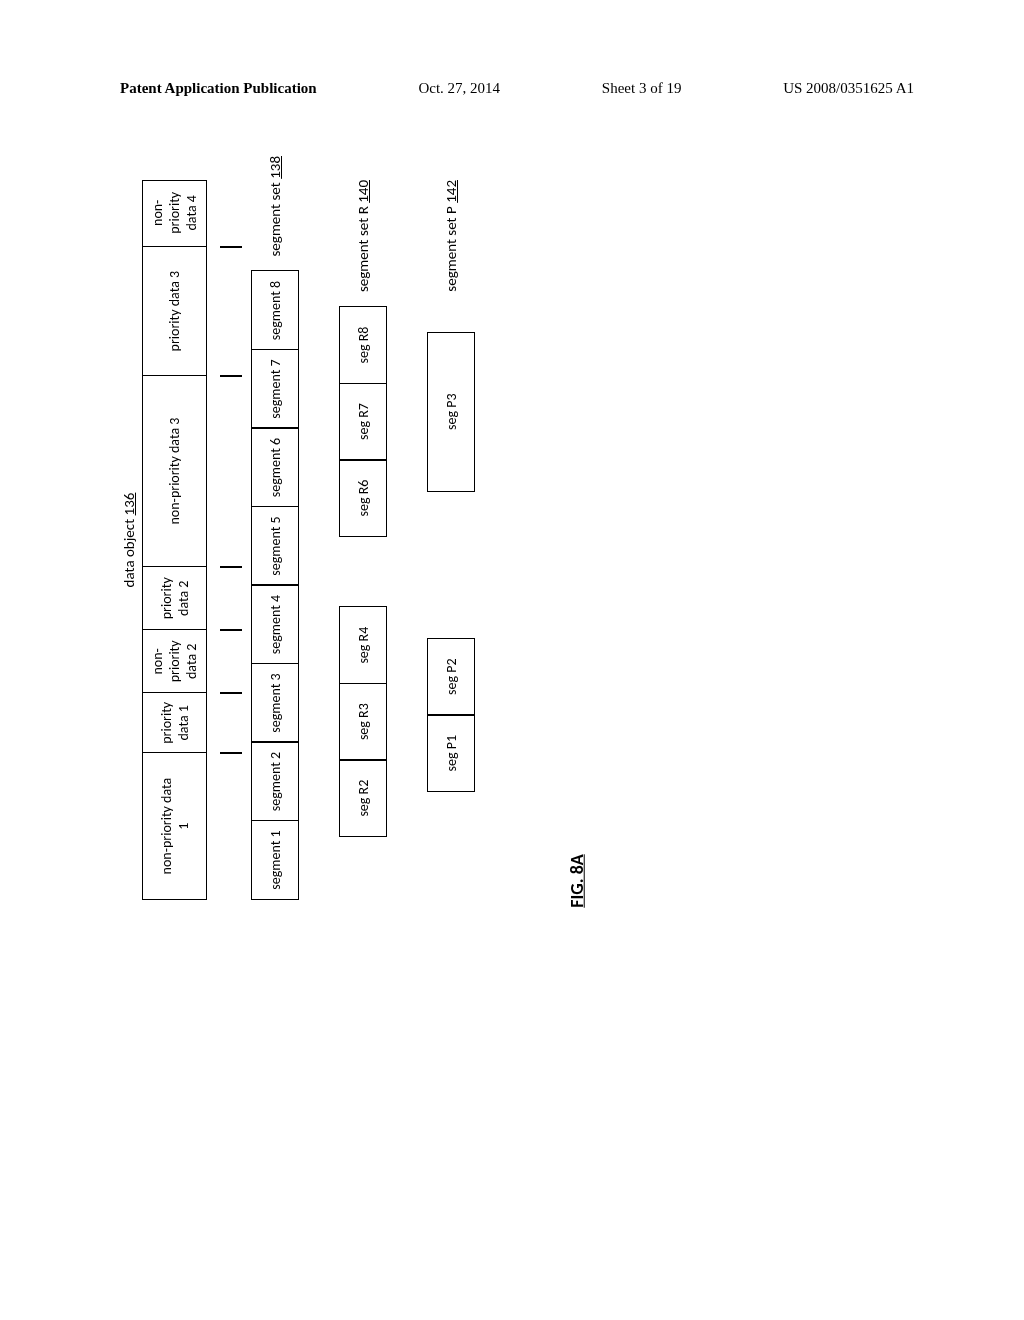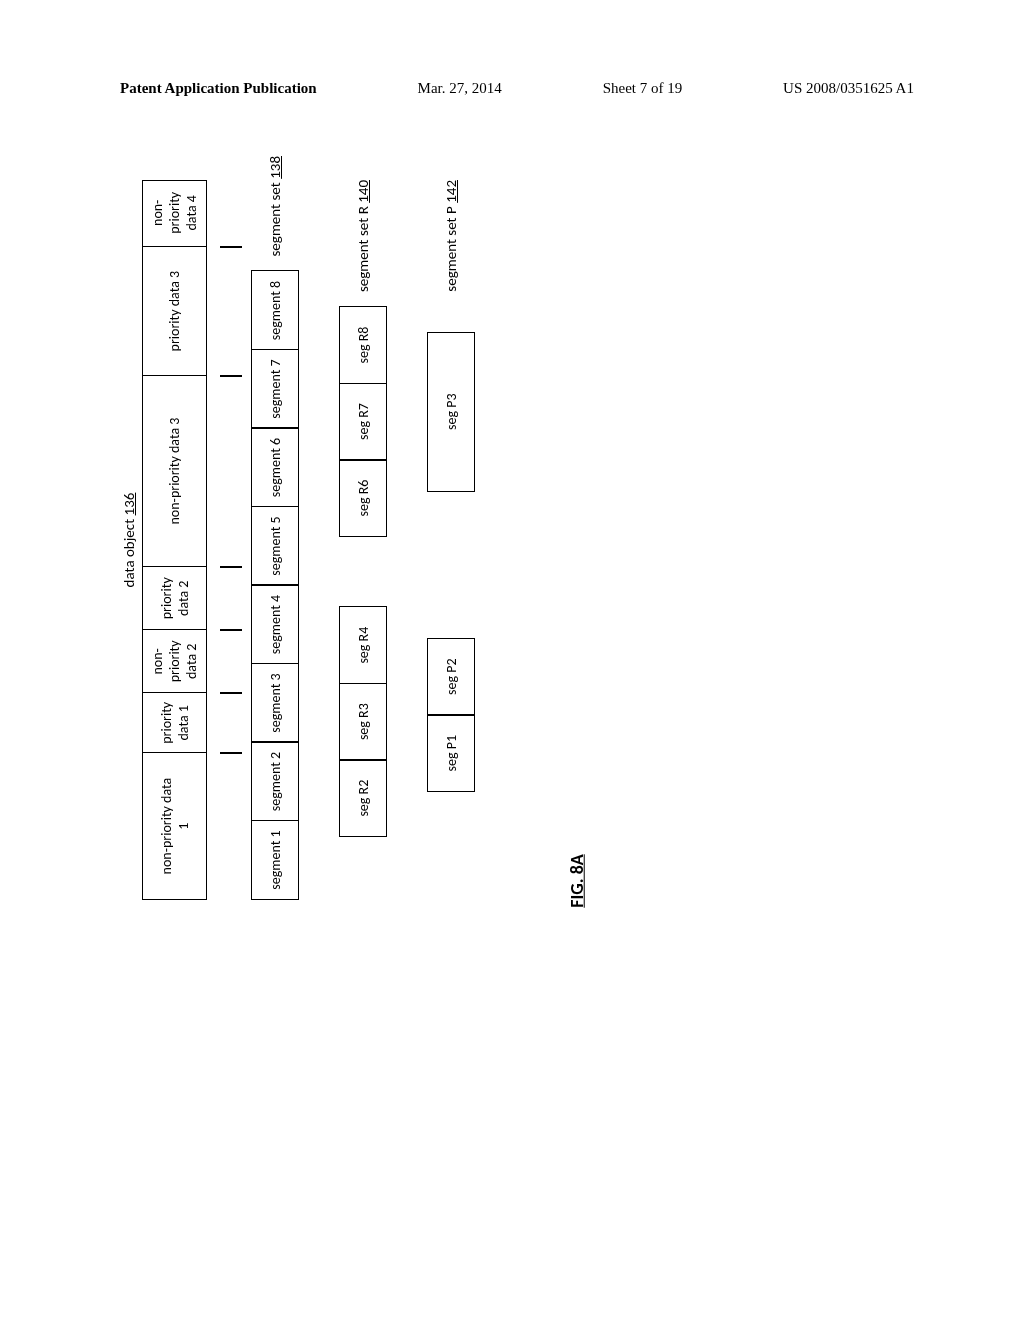--- a/index.html
+++ b/index.html
@@ -121,22 +121,22 @@
       font-size: 18px;
       font-weight: bold;
       text-decoration: underline;
     }
   </style>
 </head>
 <body>
 
 <div class="header">
   <span class="header-left">Patent Application Publication</span>
-  <span>Mar. 27, 2014</span>
-  <span>Sheet 7 of 19</span>
+  <span>Oct. 27, 2014</span>
+  <span>Sheet 3 of 19</span>
   <span class="header-right">US 2008/0351625 A1</span>
 </div>
 
 <div class="diagram">
 
   <div class="label-row">
     <span>data object</span>
     <span class="underline">136</span>
   </div>
 

